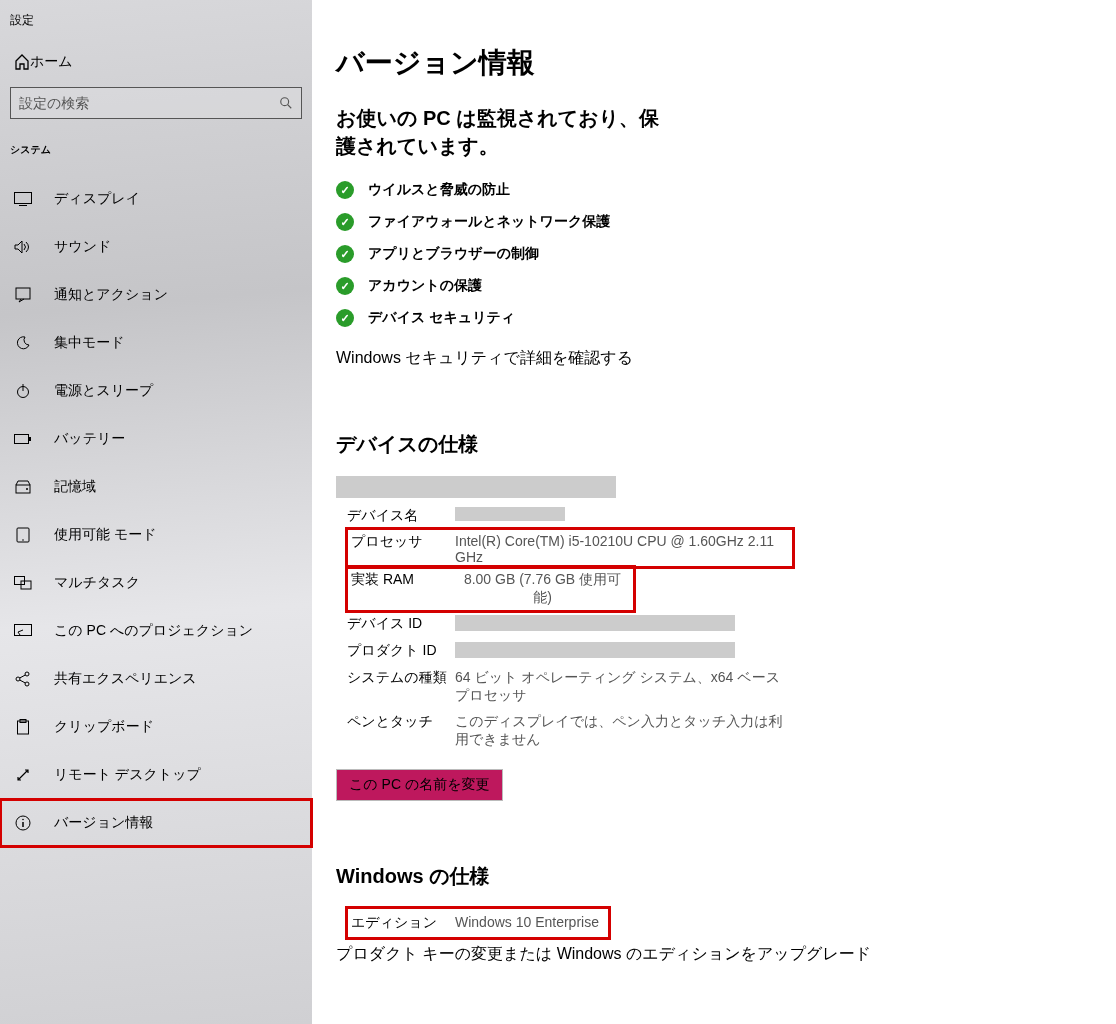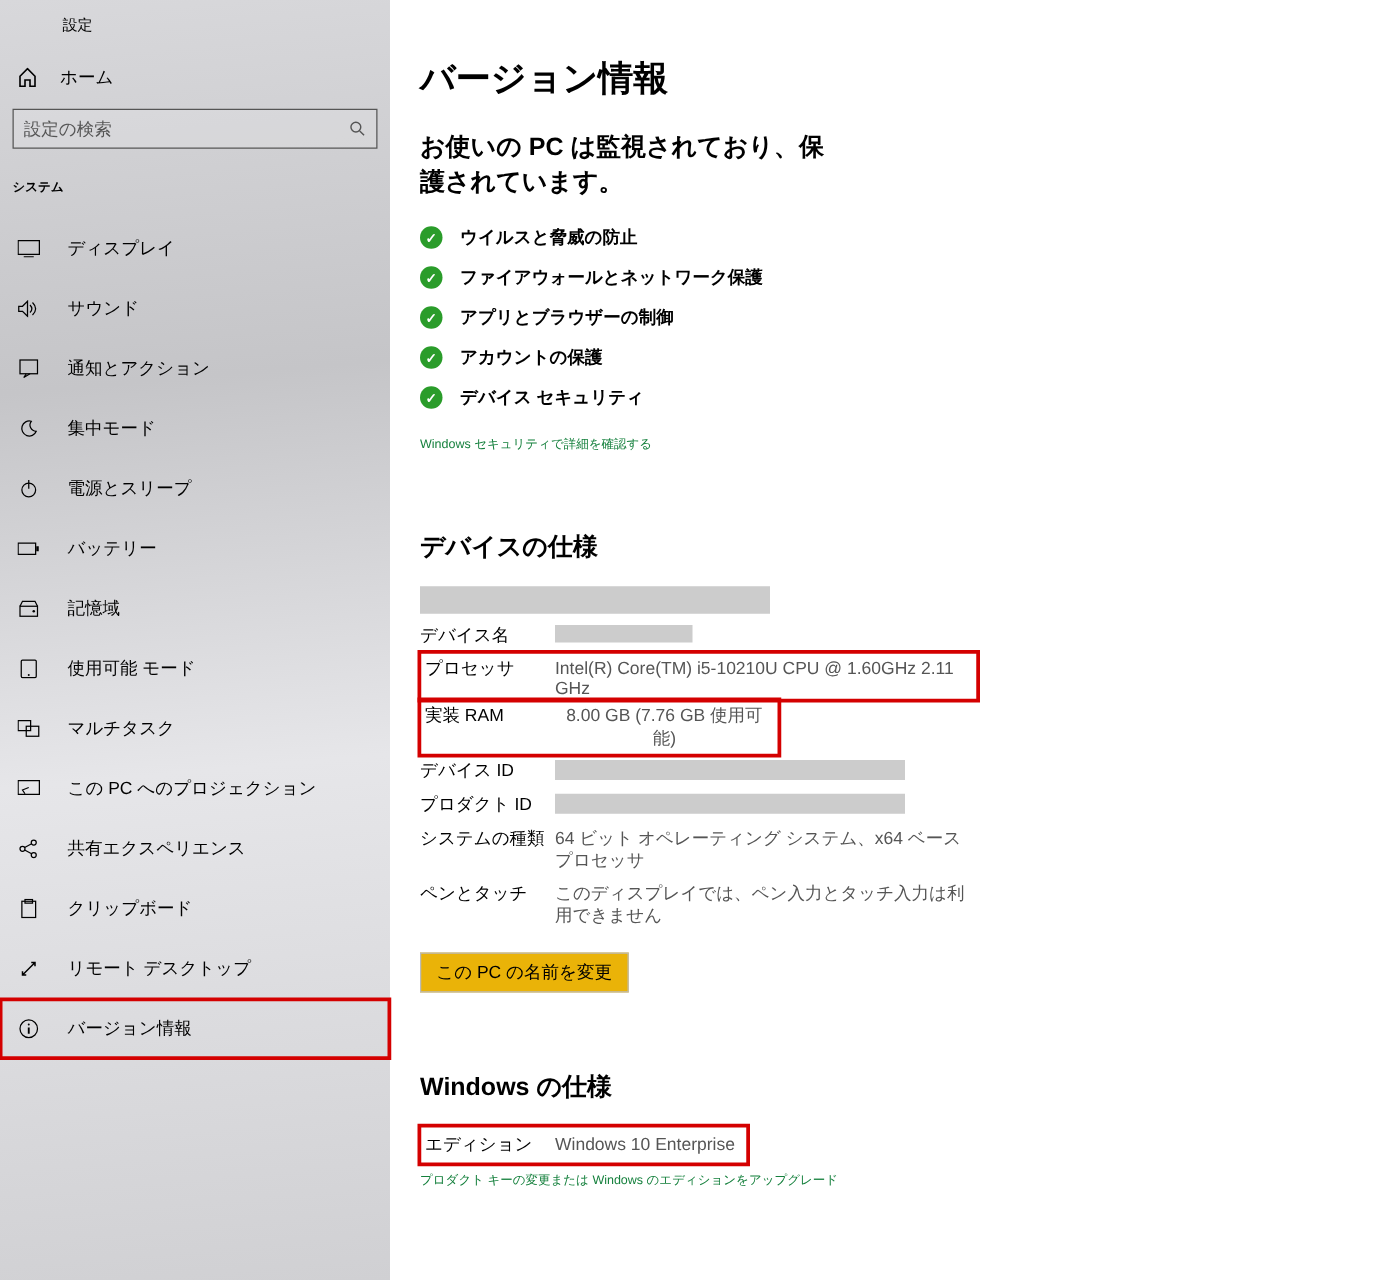--- a/index.html
+++ b/index.html
@@ -16,26 +16,24 @@
   .sidebar {
     width: 312px;
     height: 100%;
     background: linear-gradient(175deg, #d8d8db 0%, #c5c5c8 30%, #e6e6e9 60%, #d0d0d3 100%);
     position: relative;
     padding-top: 8px;
   }
   .sidebar-title {
     font-size: 12px;
     padding: 4px 10px 14px 10px;
-    margin-left: 40px;
   }
   .home-row {
     display: flex;
     align-items: center;
-    gap: 18px;
     padding: 10px 14px;
     cursor: pointer;
   }
   .search-wrap {
     padding: 6px 10px 10px 10px;
   }
   .search-box {
     display: flex;
     align-items: center;
     border: 1px solid #555;
@@ -96,46 +94,46 @@
     height: 32px;
     font-size: 14px;
     font-weight: 600;
   }
   .check-icon {
     width:18px; height:18px; border-radius:50%;
     background:#2a9c2a;
     display:flex; align-items:center; justify-content:center;
     color:#fff; font-size:11px; font-weight:bold;
   }
-  .link { color:#15803d; cursor:pointer; font-size:10px; }
+  .link { color:#000000; cursor:pointer; font-size:16px; }
   .section-title {
     font-size: 20px;
     font-weight: 600;
     margin: 62px 0 18px 0;
   }
   .redact {
     background:#ccc;
     display:inline-block;
   }
-  .spec-table { border-collapse: collapse; }
+  .spec-table { border-collapse: collapse; margin-left: 11px; }
   .spec-table td {
     padding: 4px 0;
     vertical-align: top;
     font-size: 14px;
     color:#333;
   }
   .spec-table td.label { width: 108px; color:#000; }
   .spec-table td.value { color:#555; max-width: 340px; }
   .hl-red {
     outline: 3px solid #d40000;
     outline-offset: -1px;
   }
   .btn {
     border: 1px solid #bbb;
-    background: #eab308;
+    background: #be185d;
     padding: 6px 12px;
     font-size: 14px;
     cursor:pointer;
     margin-top: 16px;
   }
   svg { display:block; }
 </style>
 </head>
 <body>
 

